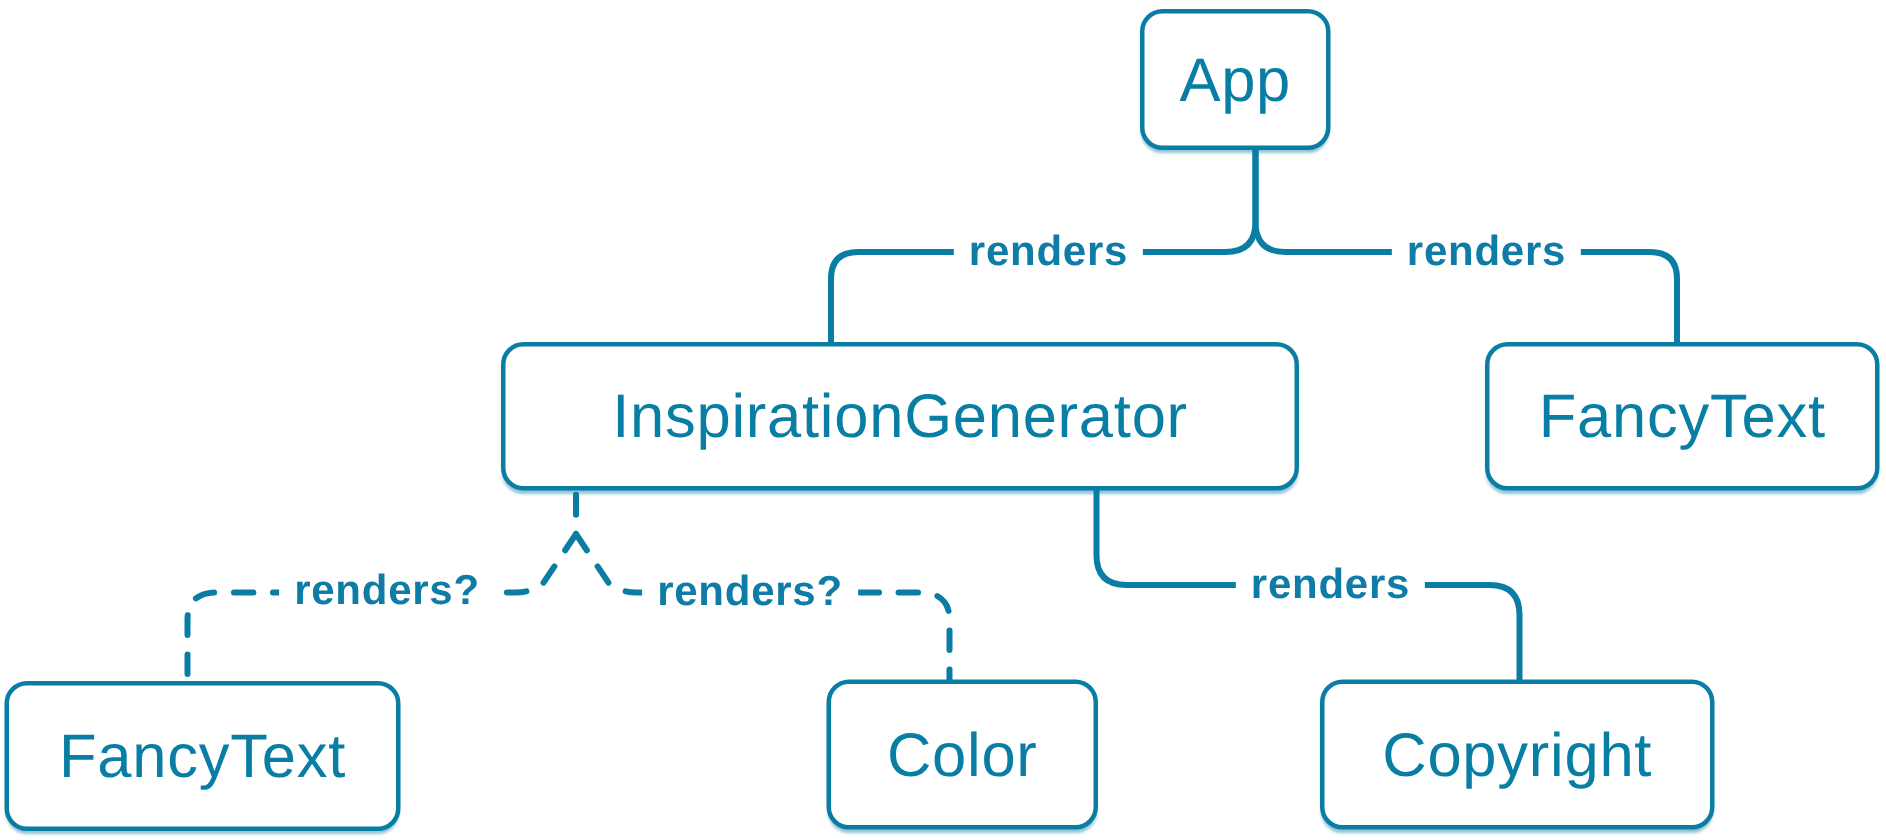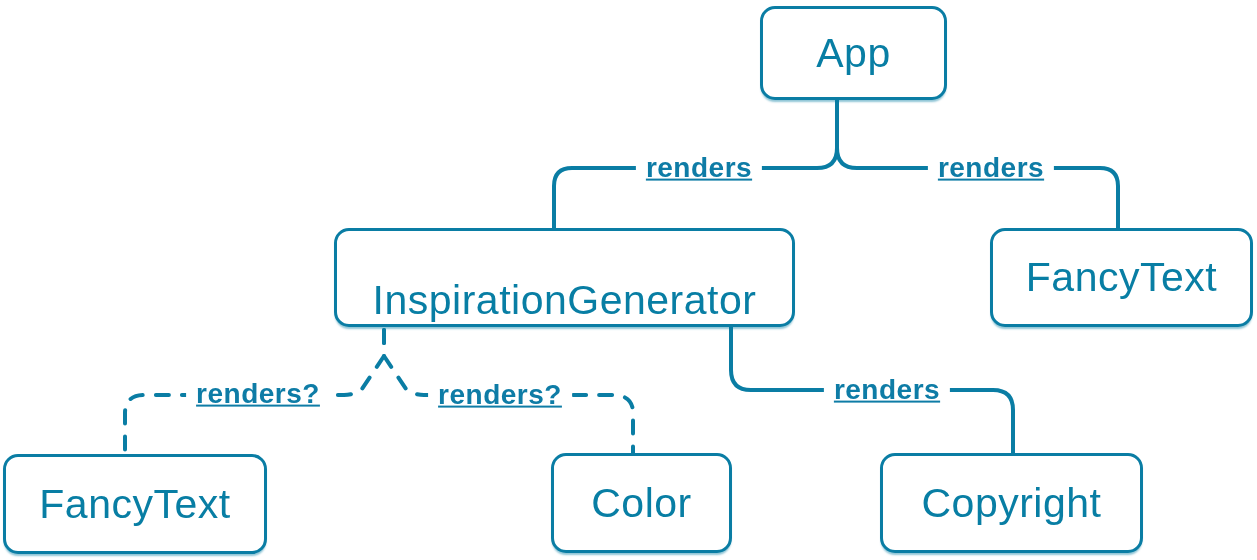--- a/index.html
+++ b/index.html
@@ -54,25 +54,24 @@
     position: absolute;
     transform: translate(-50%, -50%);
     background: #ffffff;
     padding: 0 10px;
     color: #0e7ca6;
     font-size: 28px;
     font-weight: 600;
     letter-spacing: 0.5px;
     white-space: nowrap;
     line-height: 1.1;
-    text-decoration: underline;
   }
   
-  #node-app                  { left: 760px; top: 6px;   width: 187px; height: 94px; }
-  #node-inspiration-generator{ left: 334px; top: 228px; width: 461px; height: 99px; align-items: flex-end; }
+  #node-app                  { left: 760px; top: 6px;   width: 127px; height: 94px; }
+  #node-inspiration-generator{ left: 334px; top: 228px; width: 532px; height: 99px; }
   #node-fancy-text-top       { left: 990px; top: 228px; width: 263px; height: 99px; }
   #node-fancy-text-bottom    { left: 3px;   top: 454px; width: 264px; height: 100px; }
   #node-color                { left: 551px; top: 453px; width: 181px; height: 100px; }
   #node-copyright            { left: 880px; top: 453px; width: 263px; height: 100px; align-items: center; }
   
   #edge-label-0 { left: 699px;  top: 168px; }
   #edge-label-1 { left: 991px;  top: 168px; }
   #edge-label-2 { left: 258px;  top: 394px; }
   #edge-label-3 { left: 500px;  top: 395px; }
   #edge-label-4 { left: 887px;  top: 390px; }

